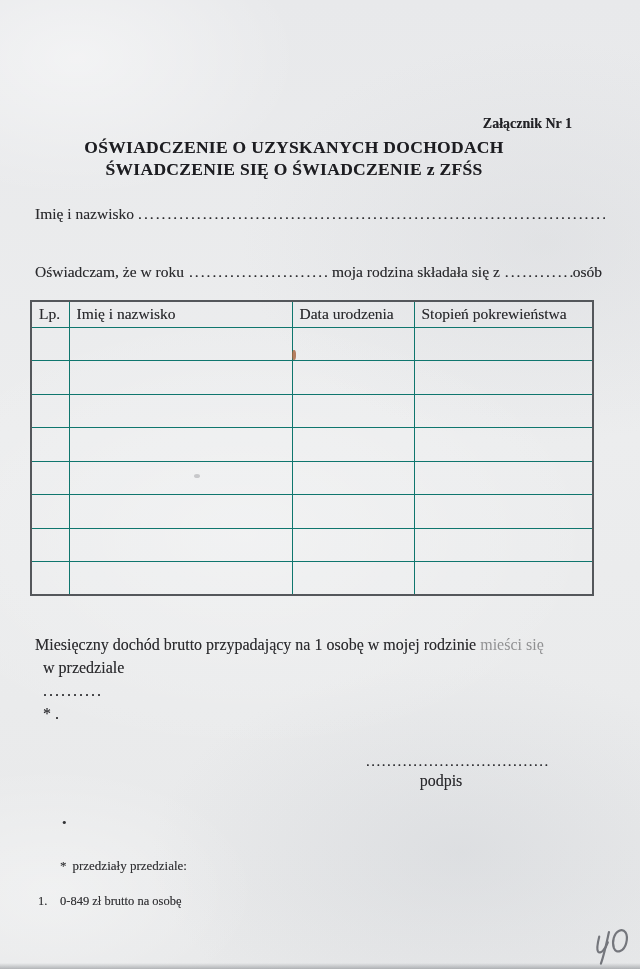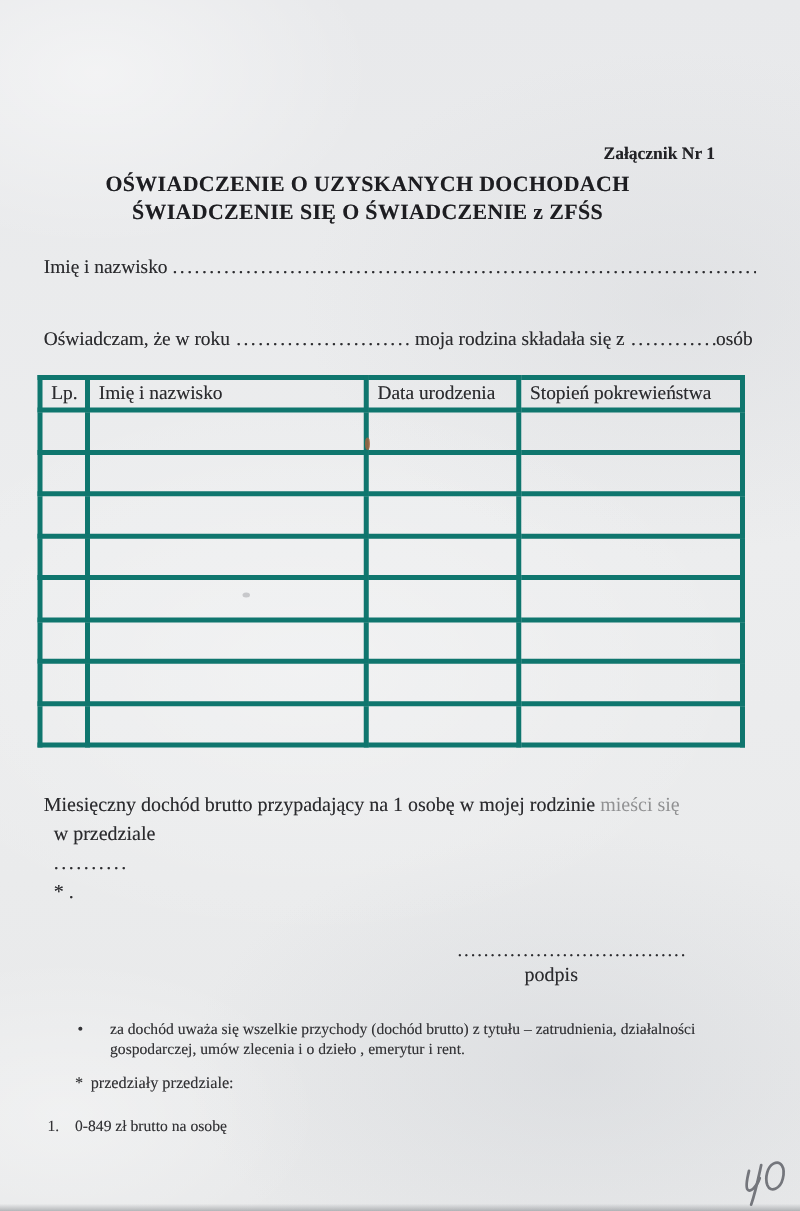--- a/index.html
+++ b/index.html
@@ -54,21 +54,21 @@
   .w138{width:138px;margin:0 5px;}
   .w68{width:68px;margin-left:5px;}
   .w60{width:60px;margin:0 4px 0 8px;}
   .seg{flex:none;}
   table.family{
     position:absolute;top:300px;left:30px;width:562px;
     border-collapse:collapse;table-layout:fixed;
     font-size:15.5px;color:#2b2b2e;
   }
   table.family, table.family th, table.family td{
-    border:4px solid #0f766e;
+    border:1px solid #0f766e;
   }
   table.family{border:2px solid #54575b;}
   table.family th{
     font-weight:normal;text-align:left;padding:2px 4px 2px 7px;
     white-space:nowrap;overflow:hidden;
   }
   table.family thead tr{height:26px;}
   table.family tbody tr{height:33.5px;}
   table.family td{padding:0;}
   .statement{
@@ -214,24 +214,20 @@
       <span class="seg">* .</span>
     </div>
   </div>
 
 
   <div class="sig-dots">..............................................</div>
   <div class="sig-label">podpis</div>
 
   <div class="bullet-note">
     <span class="bullet-marker">•</span>
-    <span>
-      <span>za dochód uważa się wszelkie przychody (dochód brutto) z tytułu – zatrudnienia, działalności</span><br>
-      <span>gospodarczej, umów zlecenia i o dzieło , emerytur i rent.</span>
-    </span>
   </div>
 
   <div class="asterisk-note">
     <span class="marker">*</span><span>przedziały przedziale:</span>
   </div>
 
   <div class="range-item">
     <span class="num">1.</span><span>0-849 zł  brutto na osobę</span>
   </div>
 

